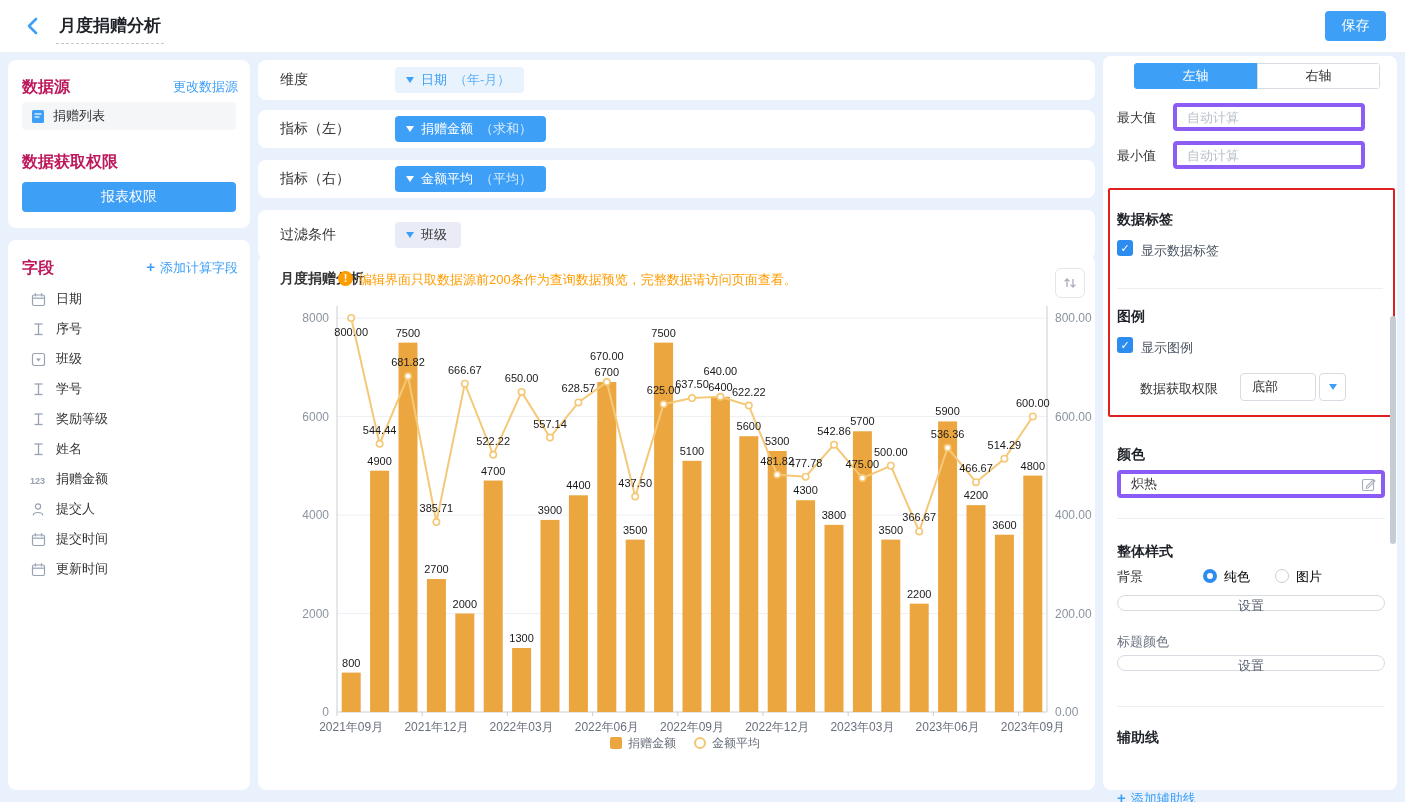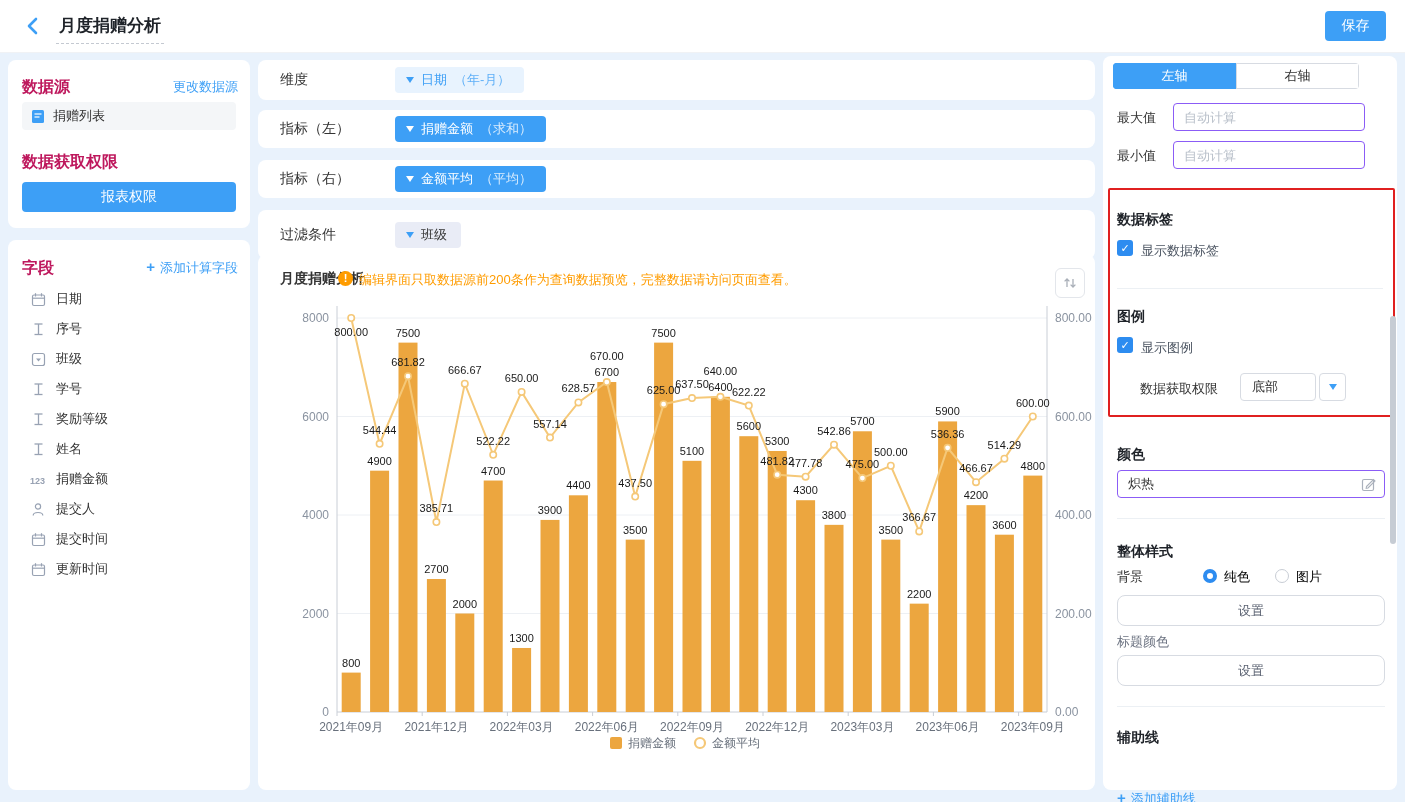--- a/index.html
+++ b/index.html
@@ -42,41 +42,41 @@
   #chart-card{left:258px;top:255px;width:837px;height:535px;}
   #chart-title{position:absolute;left:22px;top:15px;font-size:14px;font-weight:600;color:#333;}
   #warn-ic{position:absolute;left:80px;top:16px;width:15px;height:15px;border-radius:50%;background:#ff9c00;color:#fff;
            font-size:11px;font-weight:700;text-align:center;line-height:15px;}
   #warn-tx{position:absolute;left:101px;top:16px;font-size:13px;color:#ff9c00;}
   #sort-btn{position:absolute;left:797px;top:13px;width:28px;height:28px;border:1px solid #e3e6eb;border-radius:6px;
             background:#fff;display:flex;align-items:center;justify-content:center;cursor:pointer;}
   #chart-svg{position:absolute;left:0;top:0;}
   
   #rpanel{left:1103px;top:56px;width:294px;height:734px;}
-  #axis-tabs{position:absolute;left:10px;top:7px;width:246px;height:26px;display:flex;border-radius:4px;overflow:hidden;}
+  #axis-tabs{position:absolute;left:31px;top:7px;width:246px;height:26px;display:flex;border-radius:4px;overflow:hidden;}
   .tab{flex:1;display:flex;align-items:center;justify-content:center;font-size:13px;cursor:pointer;
        border:1px solid #d7dbe2;color:#333;background:#fff;box-sizing:border-box;}
   .tab.active{background:#3d9ff6;border-color:#3d9ff6;color:#fff;}
   .fld-label{position:absolute;left:14px;font-size:13px;color:#333;}
-  .txt-input{position:absolute;box-sizing:border-box;height:28px;border:1px solid #8b5cf6;border-radius:4px;
+  .txt-input{position:absolute;box-sizing:border-box;height:28px;border:4px solid #8b5cf6;border-radius:4px;
              font-size:13px;font-family:inherit;color:#333;padding:0 10px;background:#fff;}
   .txt-input::placeholder{color:#b9c0ca;}
   #hl-box{position:absolute;left:5px;top:132px;width:287px;height:229px;border:2px solid #e02020;border-radius:2px;
           box-sizing:border-box;pointer-events:none;}
   .panel-h{position:absolute;left:14px;font-size:14px;font-weight:700;color:#1f2329;}
   .cbx{position:absolute;width:16px;height:16px;border-radius:3px;background:#2d8cf0;cursor:pointer;}
   .cbx::after{content:"✓";position:absolute;left:0;top:0;width:16px;height:16px;color:#fff;font-size:11px;
               line-height:16px;text-align:center;}
   .cbx-label{position:absolute;font-size:13px;color:#4a5360;}
   .divider{position:absolute;left:14px;height:1px;background:#ecf0f4;}
   .sel-box{position:absolute;box-sizing:border-box;height:28px;border:1px solid #d7dbe2;border-radius:4px;background:#fff;
            display:flex;align-items:center;padding-left:11px;font-size:13px;color:#333;cursor:pointer;}
   .sel-caret-btn{position:absolute;box-sizing:border-box;width:27px;height:28px;border:1px solid #d7dbe2;border-radius:4px;
                  background:#fff;display:flex;align-items:center;justify-content:center;cursor:pointer;}
-  .btn-plain{position:absolute;box-sizing:border-box;height:31px;border:1px solid #d7dbe2;border-radius:8px;background:#fff;
+  .btn-plain{position:absolute;box-sizing:border-box;height:16px;border:1px solid #d7dbe2;border-radius:8px;background:#fff;
              font-size:13px;color:#596070;font-family:inherit;cursor:pointer;}
   .radio{position:absolute;width:14px;height:14px;border-radius:50%;border:1px solid #c8cdd5;background:#fff;
          box-sizing:border-box;cursor:pointer;}
   .radio.on{border:4px solid #2d8cf0;}
   .radio-label{position:absolute;font-size:13px;}
   #thumb{position:absolute;left:287px;top:260px;width:6px;height:228px;background:#c6ccd4;border-radius:3px;cursor:pointer;}
 </style>
 </head>
 <body>
 

